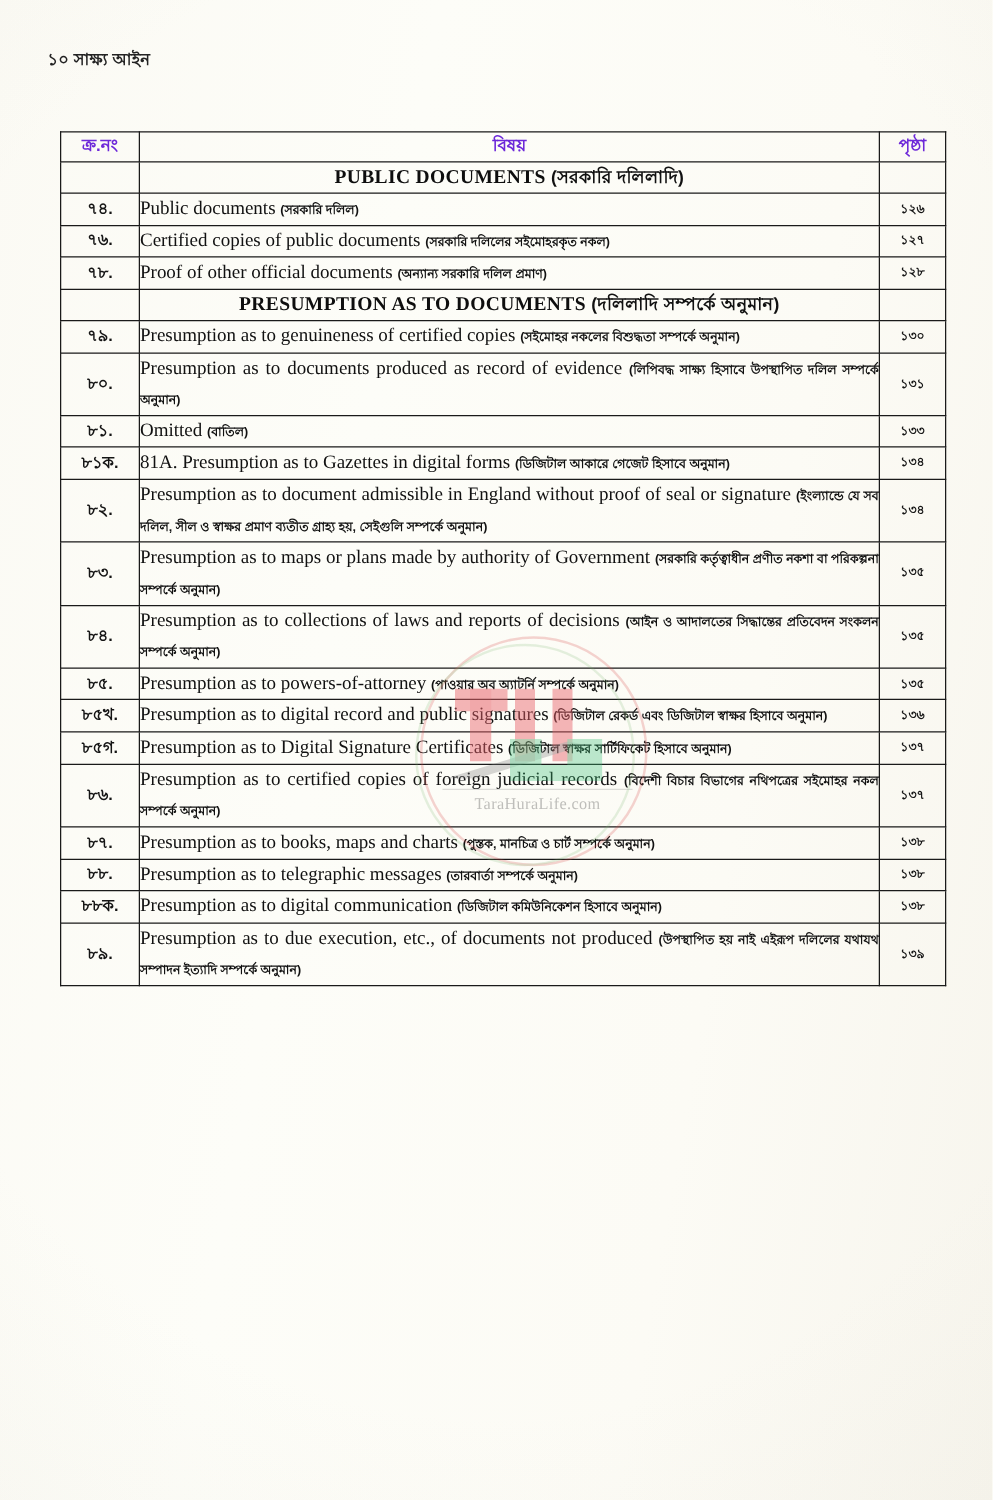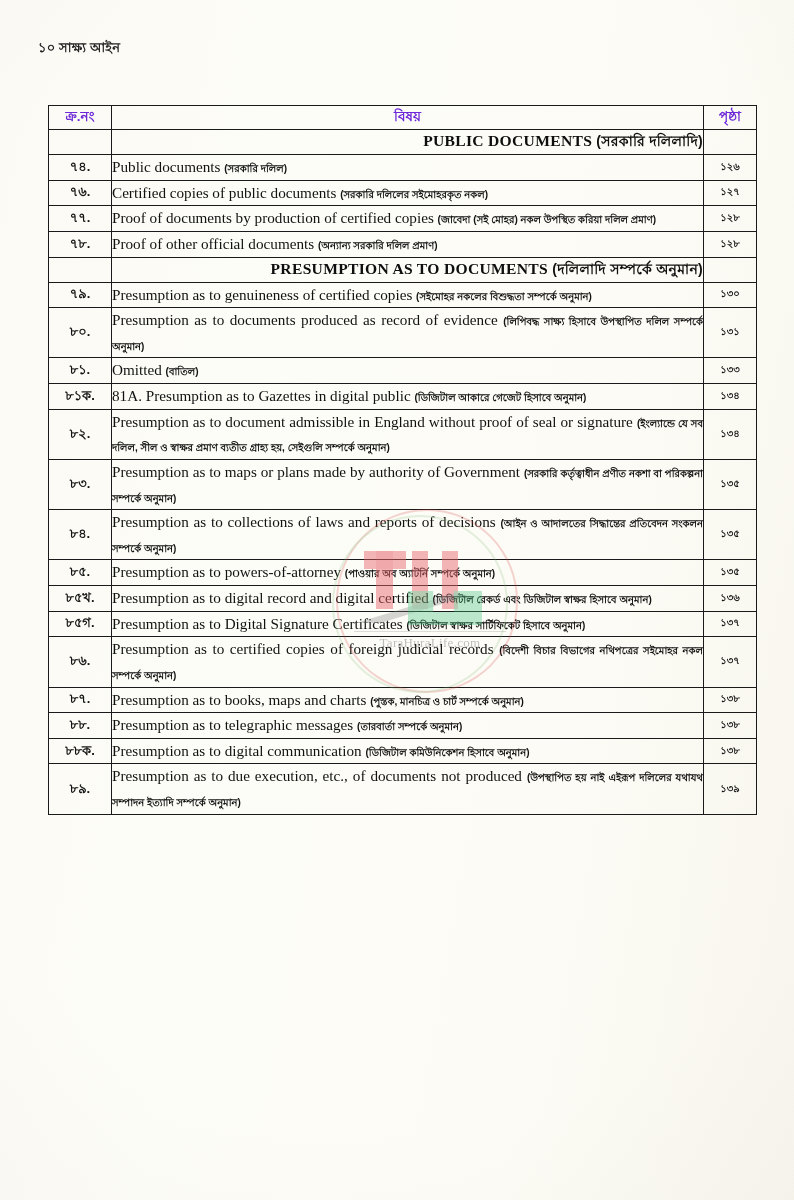--- a/index.html
+++ b/index.html
@@ -94,21 +94,21 @@
     font-size: 15.2px;
     line-height: 1.62;
     padding: 4px 7px 5px 8px;
     text-align: justify;
     text-justify: inter-word;
     color: #111111;
     hyphens: none;
   }
 
   .section-head {
-    text-align: right;
+    text-align: center;
     font-family: "Liberation Serif", "DejaVu Serif", serif;
     font-weight: 700;
     font-size: 15.6px;
     letter-spacing: 0.3px;
     padding: 6px 4px 7px 4px;
     color: #0e0e0e;
   }
   .section-head .bn {
     font-family: "Liberation Sans", "DejaVu Sans", sans-serif;
     font-size: 14px;
@@ -247,25 +247,20 @@
           <td class="sl">৭৪.</td>
           <td class="subject"><span>Public documents</span> <span class="bn">(সরকারি দলিল)</span></td>
           <td class="pg">১২৬</td>
         </tr>
         <tr>
           <td class="sl">৭৬.</td>
           <td class="subject"><span>Certified copies of public documents</span> <span class="bn">(সরকারি দলিলের সইমোহরকৃত নকল)</span></td>
           <td class="pg">১২৭</td>
         </tr>
         <tr>
-          <td class="sl">৭৭.</td>
-          <td class="subject"><span>Proof of documents by production of certified copies</span> <span class="bn">(জাবেদা (সই মোহর) নকল উপস্থিত করিয়া দলিল প্রমাণ)</span></td>
-          <td class="pg">১২৮</td>
-        </tr>
-        <tr>
           <td class="sl">৭৮.</td>
           <td class="subject"><span>Proof of other official documents</span> <span class="bn">(অন্যান্য সরকারি দলিল প্রমাণ)</span></td>
           <td class="pg">১২৮</td>
         </tr>
         <tr>
           <td class="sl empty-cell"></td>
           <td class="section-head"><span>PRESUMPTION AS TO DOCUMENTS</span> <span class="bn">(দলিলাদি সম্পর্কে অনুমান)</span></td>
           <td class="pg empty-cell"></td>
         </tr>
         <tr>
@@ -278,21 +273,21 @@
           <td class="subject"><span>Presumption as to documents produced as record of evidence</span> <span class="bn">(লিপিবদ্ধ সাক্ষ্য হিসাবে উপস্থাপিত দলিল সম্পর্কে অনুমান)</span></td>
           <td class="pg">১৩১</td>
         </tr>
         <tr>
           <td class="sl">৮১.</td>
           <td class="subject"><span>Omitted</span> <span class="bn">(বাতিল)</span></td>
           <td class="pg">১৩৩</td>
         </tr>
         <tr>
           <td class="sl">৮১ক.</td>
-          <td class="subject"><span>81A. Presumption as to Gazettes in digital public</span> <span class="bn">(ডিজিটাল আকারে গেজেট হিসাবে অনুমান)</span></td>
+          <td class="subject"><span>81A. Presumption as to Gazettes in digital forms</span> <span class="bn">(ডিজিটাল আকারে গেজেট হিসাবে অনুমান)</span></td>
           <td class="pg">১৩৪</td>
         </tr>
         <tr>
           <td class="sl">৮২.</td>
           <td class="subject"><span>Presumption as to document admissible in England without proof of seal or signature</span> <span class="bn">(ইংল্যান্ডে যে সব দলিল, সীল ও স্বাক্ষর প্রমাণ ব্যতীত গ্রাহ্য হয়, সেইগুলি সম্পর্কে অনুমান)</span></td>
           <td class="pg">১৩৪</td>
         </tr>
         <tr>
           <td class="sl">৮৩.</td>
           <td class="subject"><span>Presumption as to maps or plans made by authority of Government</span> <span class="bn">(সরকারি কর্তৃত্বাধীন প্রণীত নকশা বা পরিকল্পনা সম্পর্কে অনুমান)</span></td>
@@ -303,21 +298,21 @@
           <td class="subject"><span>Presumption as to collections of laws and reports of decisions</span> <span class="bn">(আইন ও আদালতের সিদ্ধান্তের প্রতিবেদন সংকলন সম্পর্কে অনুমান)</span></td>
           <td class="pg">১৩৫</td>
         </tr>
         <tr>
           <td class="sl">৮৫.</td>
           <td class="subject"><span>Presumption as to powers-of-attorney</span> <span class="bn">(পাওয়ার অব অ্যাটর্নি সম্পর্কে অনুমান)</span></td>
           <td class="pg">১৩৫</td>
         </tr>
         <tr>
           <td class="sl">৮৫খ.</td>
-          <td class="subject"><span>Presumption as to digital record and digital certified</span> <span class="bn">(ডিজিটাল রেকর্ড এবং ডিজিটাল স্বাক্ষর হিসাবে অনুমান)</span></td>
+          <td class="subject"><span>Presumption as to digital record and public signatures</span> <span class="bn">(ডিজিটাল রেকর্ড এবং ডিজিটাল স্বাক্ষর হিসাবে অনুমান)</span></td>
           <td class="pg">১৩৬</td>
         </tr>
         <tr>
           <td class="sl">৮৫গ.</td>
           <td class="subject"><span>Presumption as to Digital Signature Certificates</span> <span class="bn">(ডিজিটাল স্বাক্ষর সার্টিফিকেট হিসাবে অনুমান)</span></td>
           <td class="pg">১৩৭</td>
         </tr>
         <tr>
           <td class="sl">৮৬.</td>
           <td class="subject"><span>Presumption as to certified copies of foreign judicial records</span> <span class="bn">(বিদেশী বিচার বিভাগের নথিপত্রের সইমোহর নকল সম্পর্কে অনুমান)</span></td>

